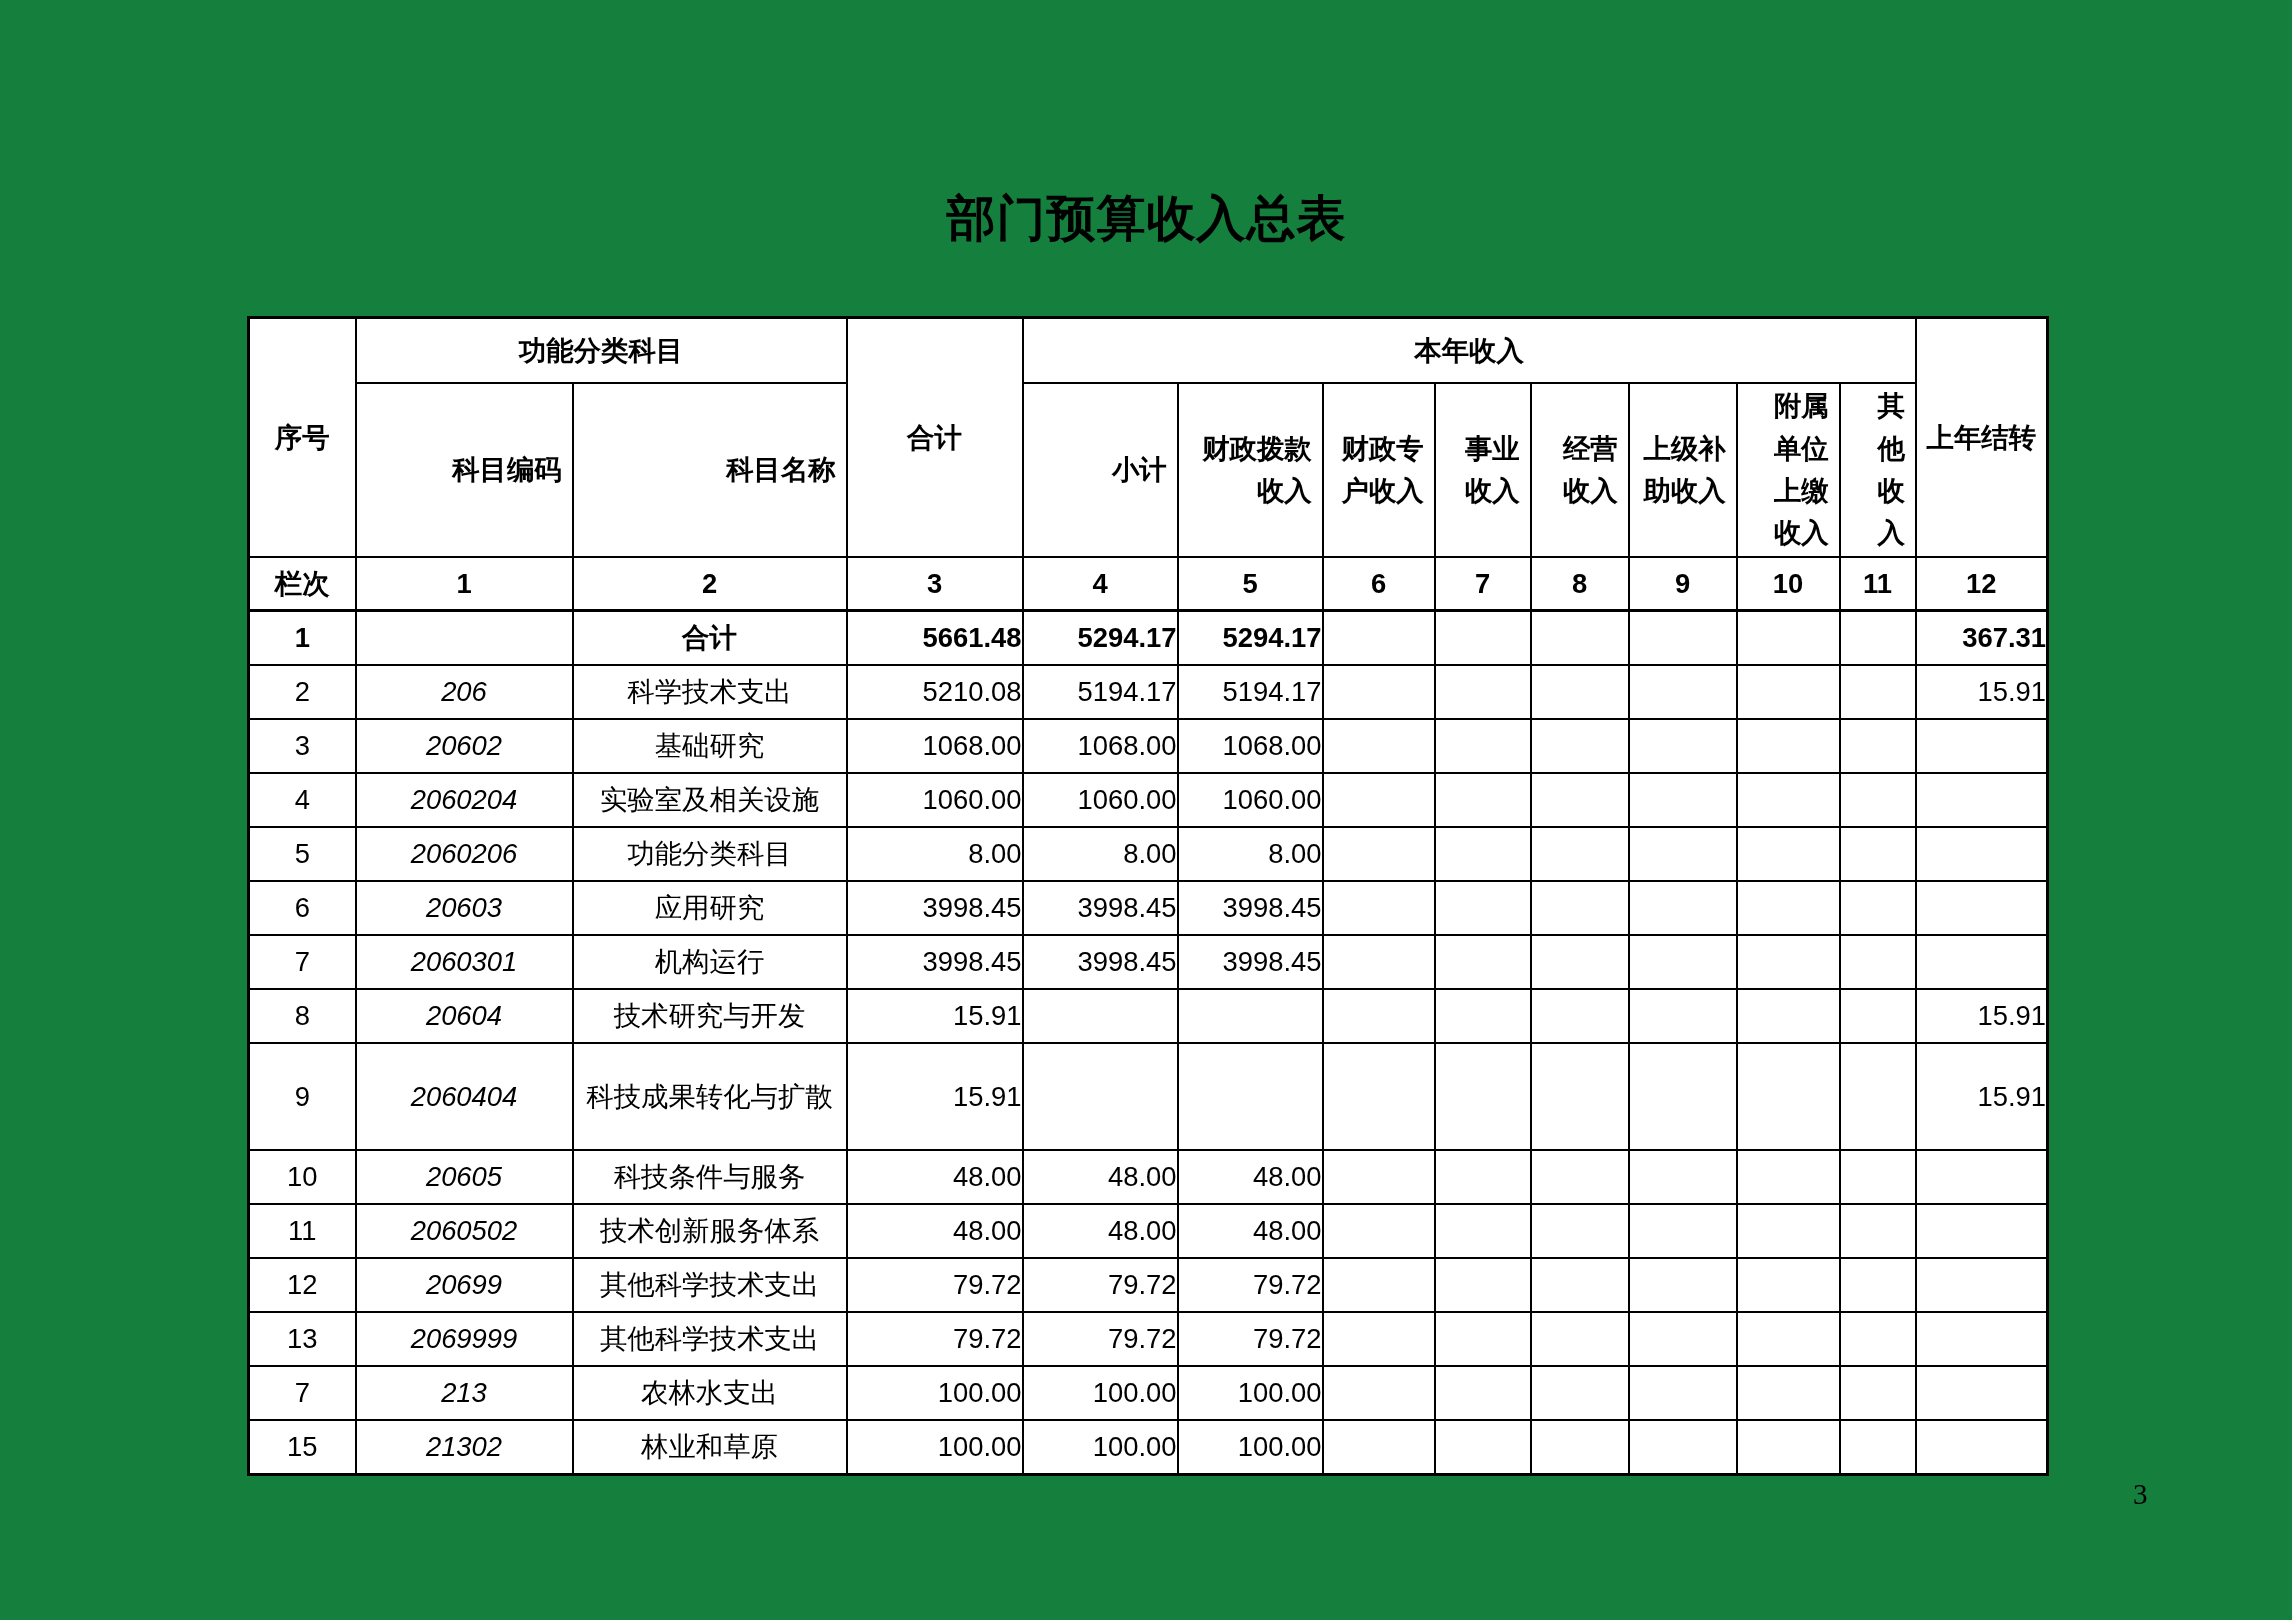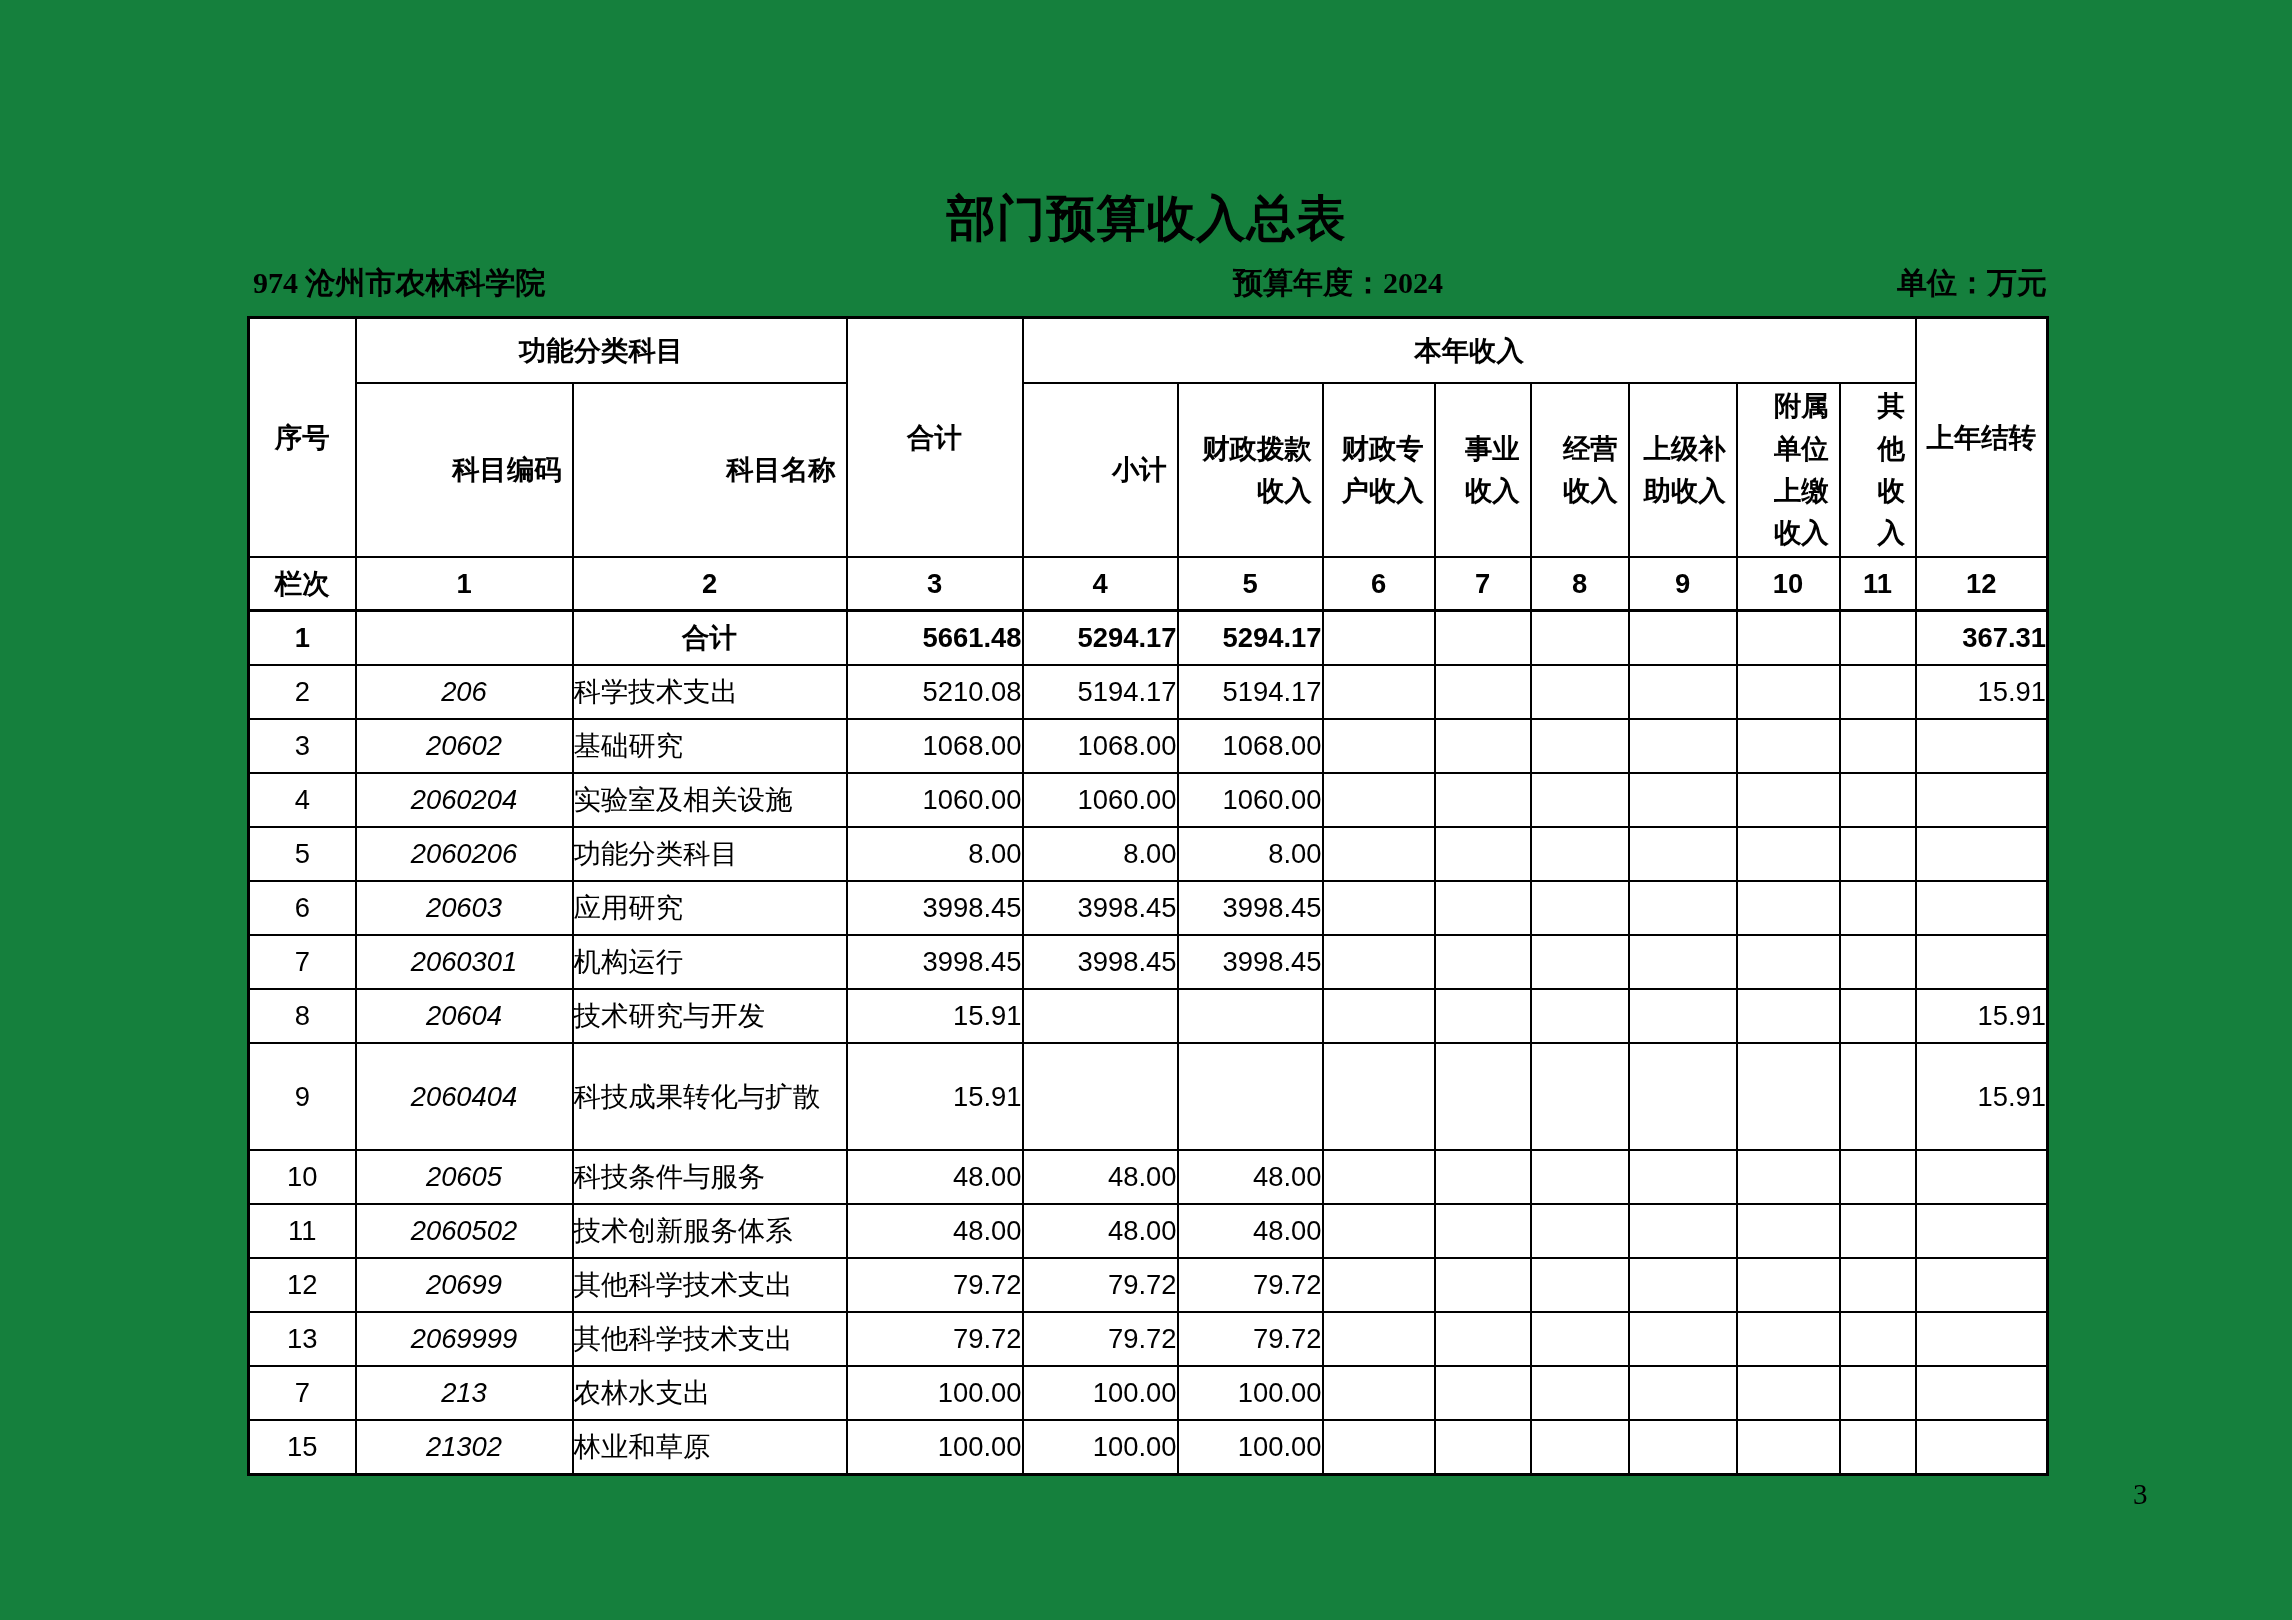--- a/index.html
+++ b/index.html
@@ -40,43 +40,38 @@
     vertical-align:middle;
     background:#fff;
   }
   tr.header-a th{height:63px;font-weight:bold;text-align:center;}
   tr.header-b th{height:172px;font-weight:bold;text-align:right;line-height:1.55;padding:0 9.8px;}
   tr.lanci-row td{height:51px;font-weight:bold;text-align:center;border-bottom-width:3.9px;}
   tbody td{height:52px;}
   tr.row-tall td{height:105px;}
   td.seq{text-align:center;}
   td.code{text-align:center;padding-left:13.7px;font-style:italic;}
-  td.name{text-align:left;padding-left:11.8px;padding-right:15.7px;line-height:1.5;}
+  td.name{text-align:center;padding-left:11.8px;padding-right:15.7px;line-height:1.5;}
   td.num{text-align:right;padding-right:11.8px;}
   tr.row-total td{font-weight:bold;}
   tr.row-total td.name{text-align:center;padding-left:0;padding-right:0;}
   th.rowspan-head{line-height:1.8;}
   .page-number{
     position:absolute;left:2133px;top:1478px;
     font-family:"Liberation Serif","DejaVu Serif",serif;
     font-size:29px;
   }
 </style>
 </head>
 <body>
 
 <div class="page">
 
   <div class="doc-title">部门预算收入总表</div>
 
-  <div class="meta-line">
-    <span class="meta-org">974 沧州市农林科学院</span>
-    <span class="meta-year">预算年度：2024</span>
-    <span class="meta-unit">单位：万元</span>
-  </div>
 
   <table class="budget">
     <colgroup>
       <col style="width:107px">
         <col style="width:217px">
         <col style="width:274px">
       <col style="width:176px">
         <col style="width:155px">
         <col style="width:145px">
       <col style="width:112px">

